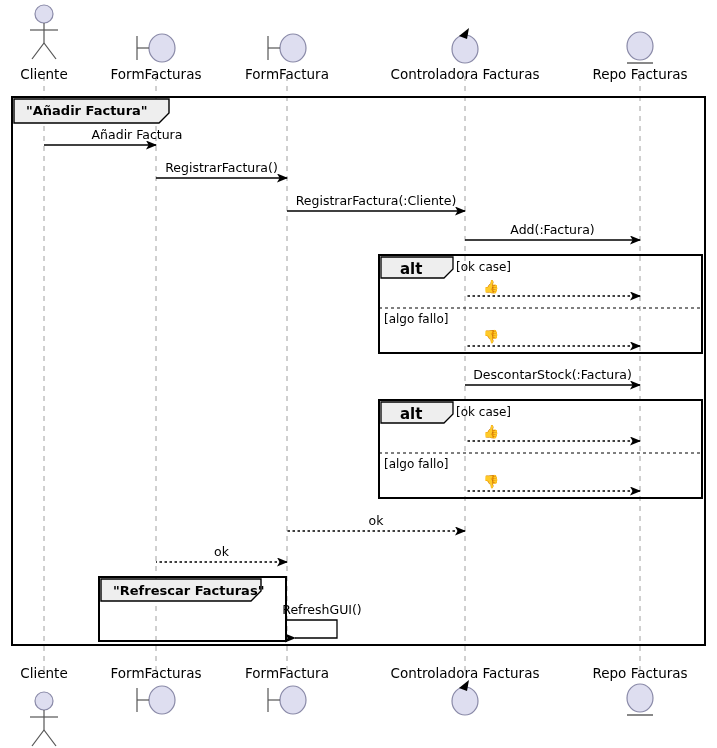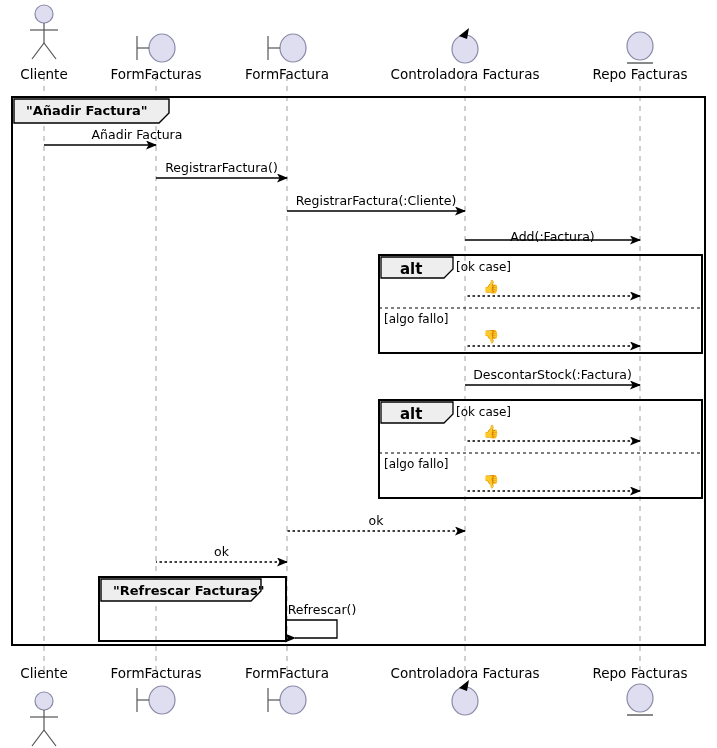--- a/index.html
+++ b/index.html
@@ -145,30 +145,30 @@
       <div class="lbl participant-name" style="left: 640px; top: 66px;">Repo Facturas</div>
       <div class="lbl participant-name" style="left: 44px; top: 665px;">Cliente</div>
       <div class="lbl participant-name" style="left: 156px; top: 665px;">FormFacturas</div>
       <div class="lbl participant-name" style="left: 287px; top: 665px;">FormFactura</div>
       <div class="lbl participant-name" style="left: 465px; top: 665px;">Controladora Facturas</div>
       <div class="lbl participant-name" style="left: 640px; top: 665px;">Repo Facturas</div>
       <div class="lbl frame-title" style="left: 26px; top: 103px;">"Añadir Factura"</div>
       <div class="lbl msg-label" style="left: 100px; top: 127px; margin-left: 37px;">Añadir Factura</div>
       <div class="lbl msg-label" style="left: 221.5px; top: 160px; text-align: center;">RegistrarFactura()</div>
       <div class="lbl msg-label" style="left: 376px; top: 193px;">RegistrarFactura(:Cliente)</div>
-      <div class="lbl msg-label" style="left: 552.5px; top: 222px; margin-top: 7px;">Add(:Factura)</div>
+      <div class="lbl msg-label" style="left: 552.5px; top: 222px;">Add(:Factura)</div>
       <div class="lbl msg-label" style="left: 552.5px; top: 367px;">DescontarStock(:Factura)</div>
       <div class="lbl msg-label" style="left: 376px; top: 513px;">ok</div>
       <div class="lbl msg-label" style="left: 221.5px; top: 544px;">ok</div>
       <div class="lbl alt-kw" style="left: 400px; top: 260px;">alt</div>
       <div class="lbl guard" style="left: 456px; top: 260px;">[ok case]</div>
       <div class="lbl guard" style="left: 384px; top: 312px;">[algo fallo]</div>
       <div class="lbl emoji" style="left: 491px; top: 279px;">👍</div>
       <div class="lbl emoji" style="left: 491px; top: 329px;">👎</div>
       <div class="lbl alt-kw" style="left: 400px; top: 405px;">alt</div>
       <div class="lbl guard" style="left: 456px; top: 405px;">[ok case]</div>
       <div class="lbl guard" style="left: 384px; top: 457px;">[algo fallo]</div>
       <div class="lbl emoji" style="left: 491px; top: 424px;">👍</div>
       <div class="lbl emoji" style="left: 491px; top: 474px;">👎</div>
       <div class="lbl frame-title" style="left: 113px; top: 583px;">"Refrescar Facturas"</div>
-      <div class="lbl msg-label" style="left: 322px; top: 602px;">Refrescar()</div>
+      <div class="lbl msg-label" style="left: 322px; top: 602px;">RefreshGUI()</div>
     </div>
 </div>
 
 </body></html>

